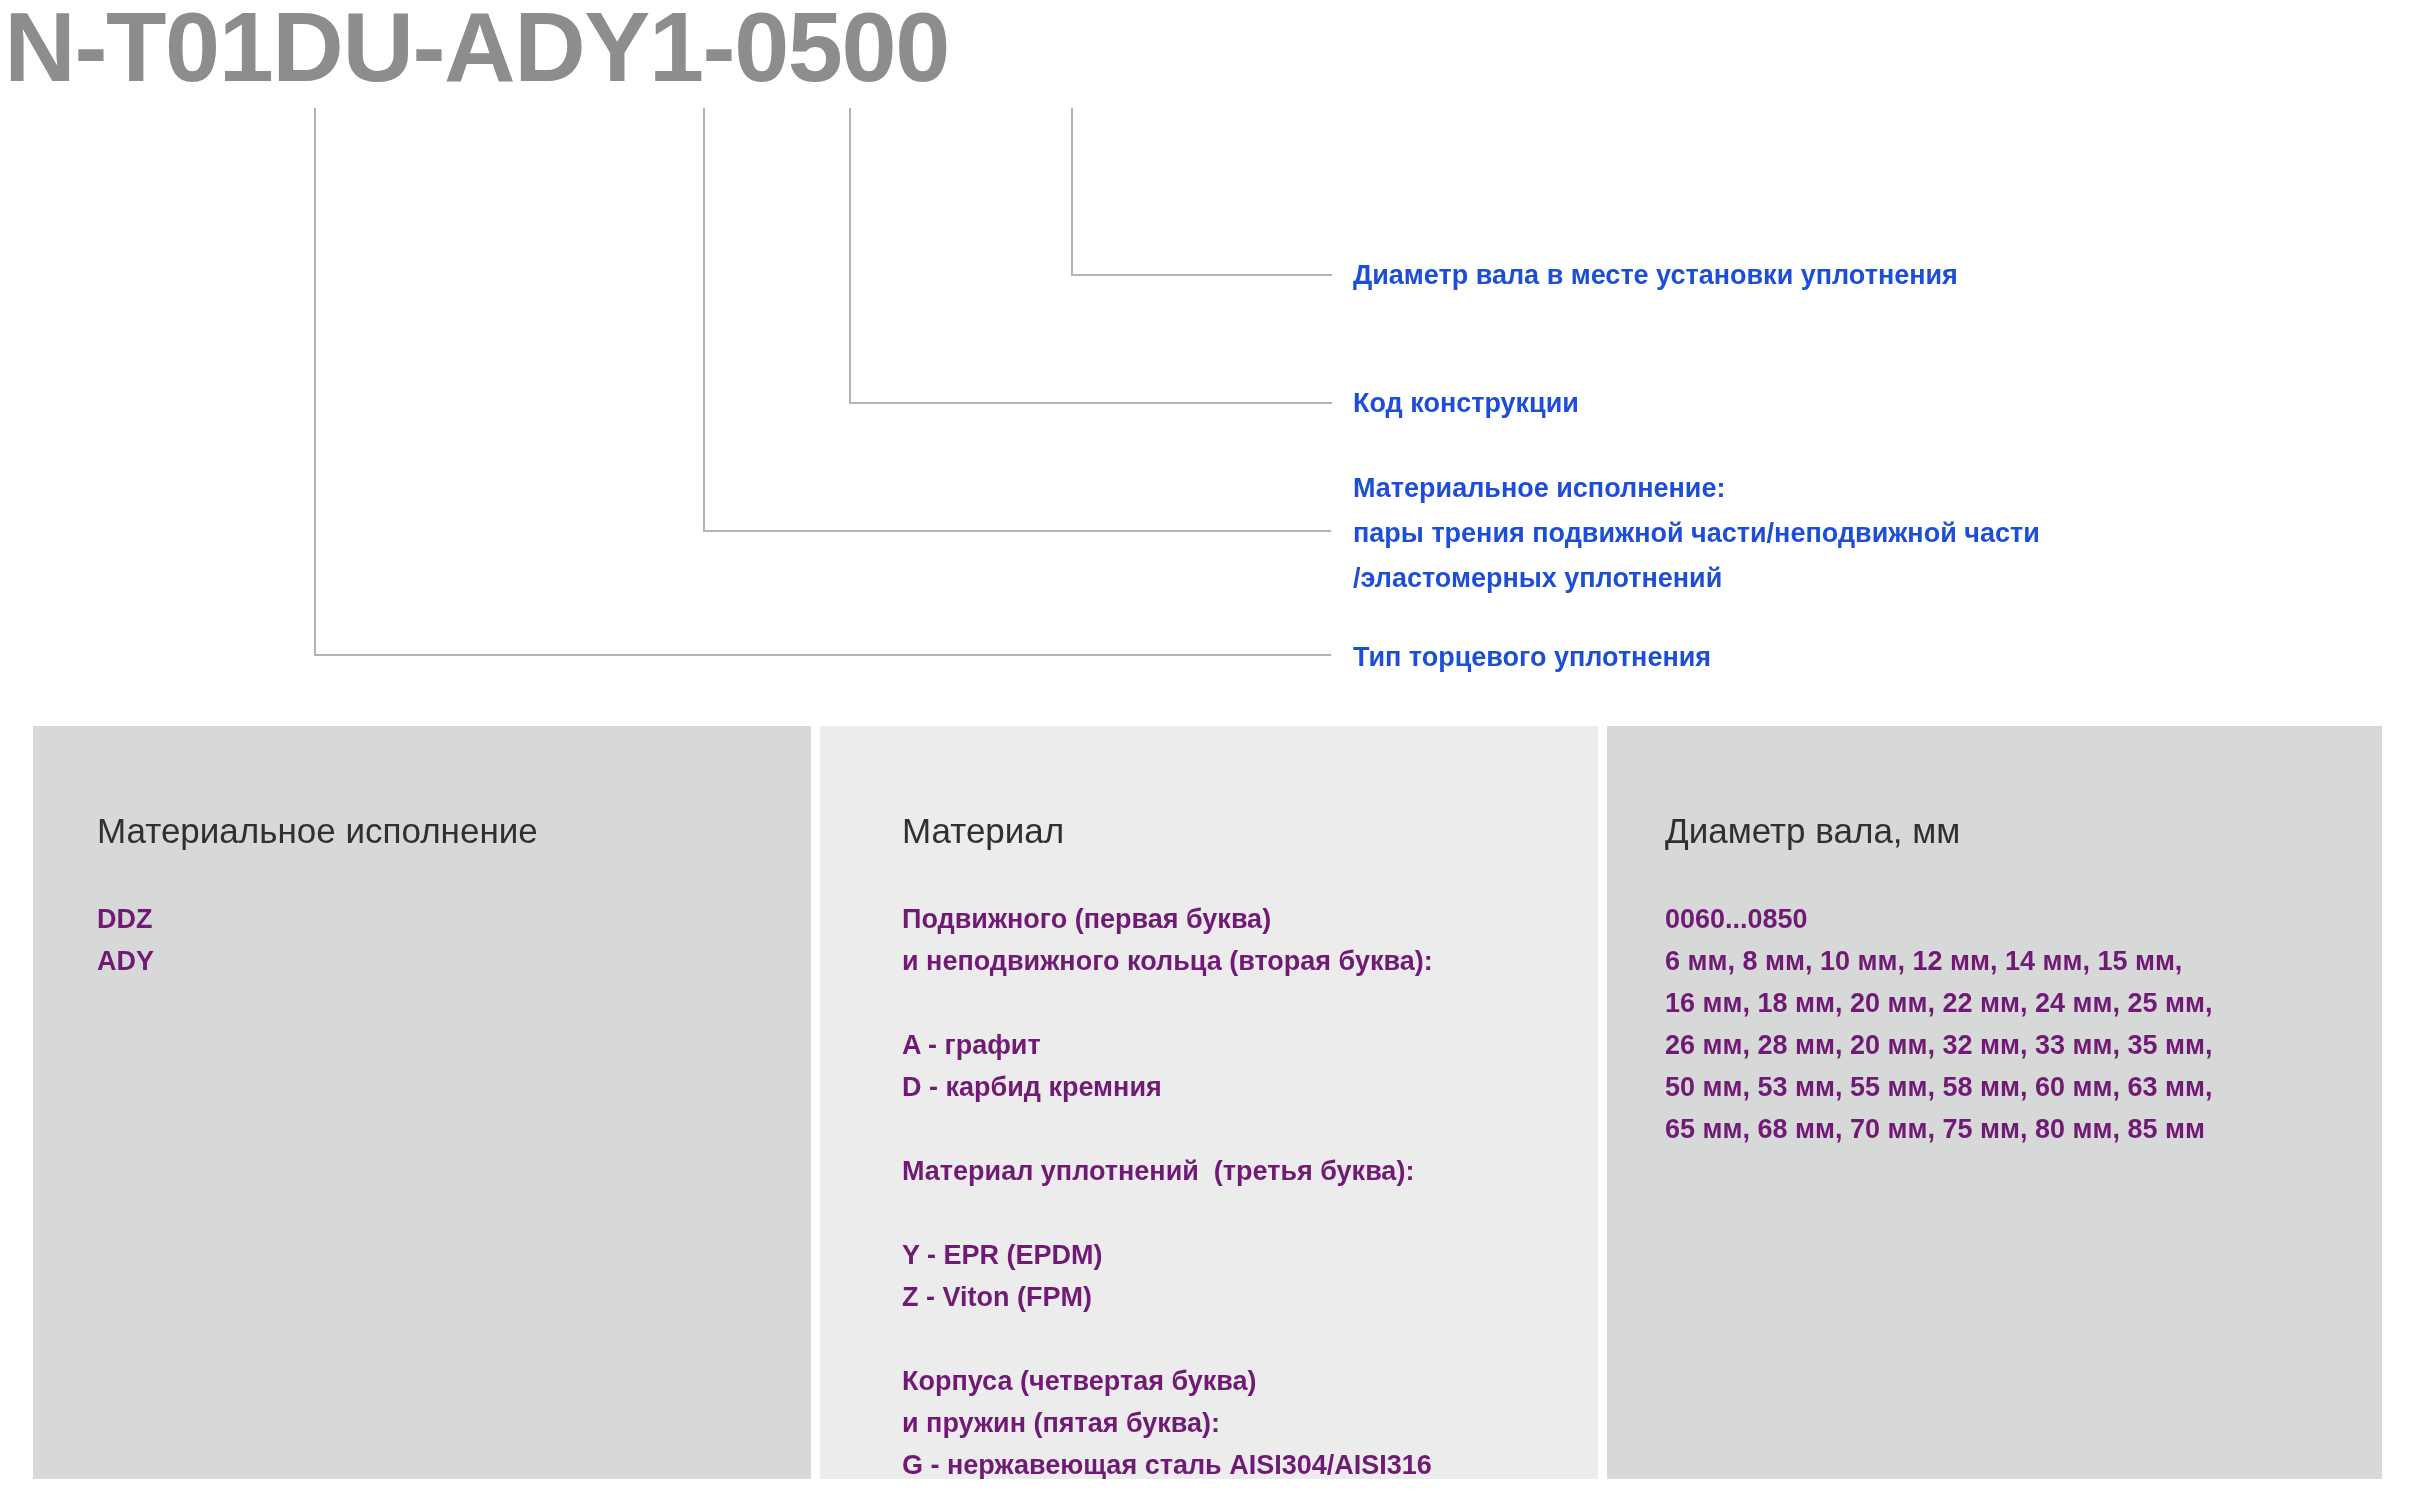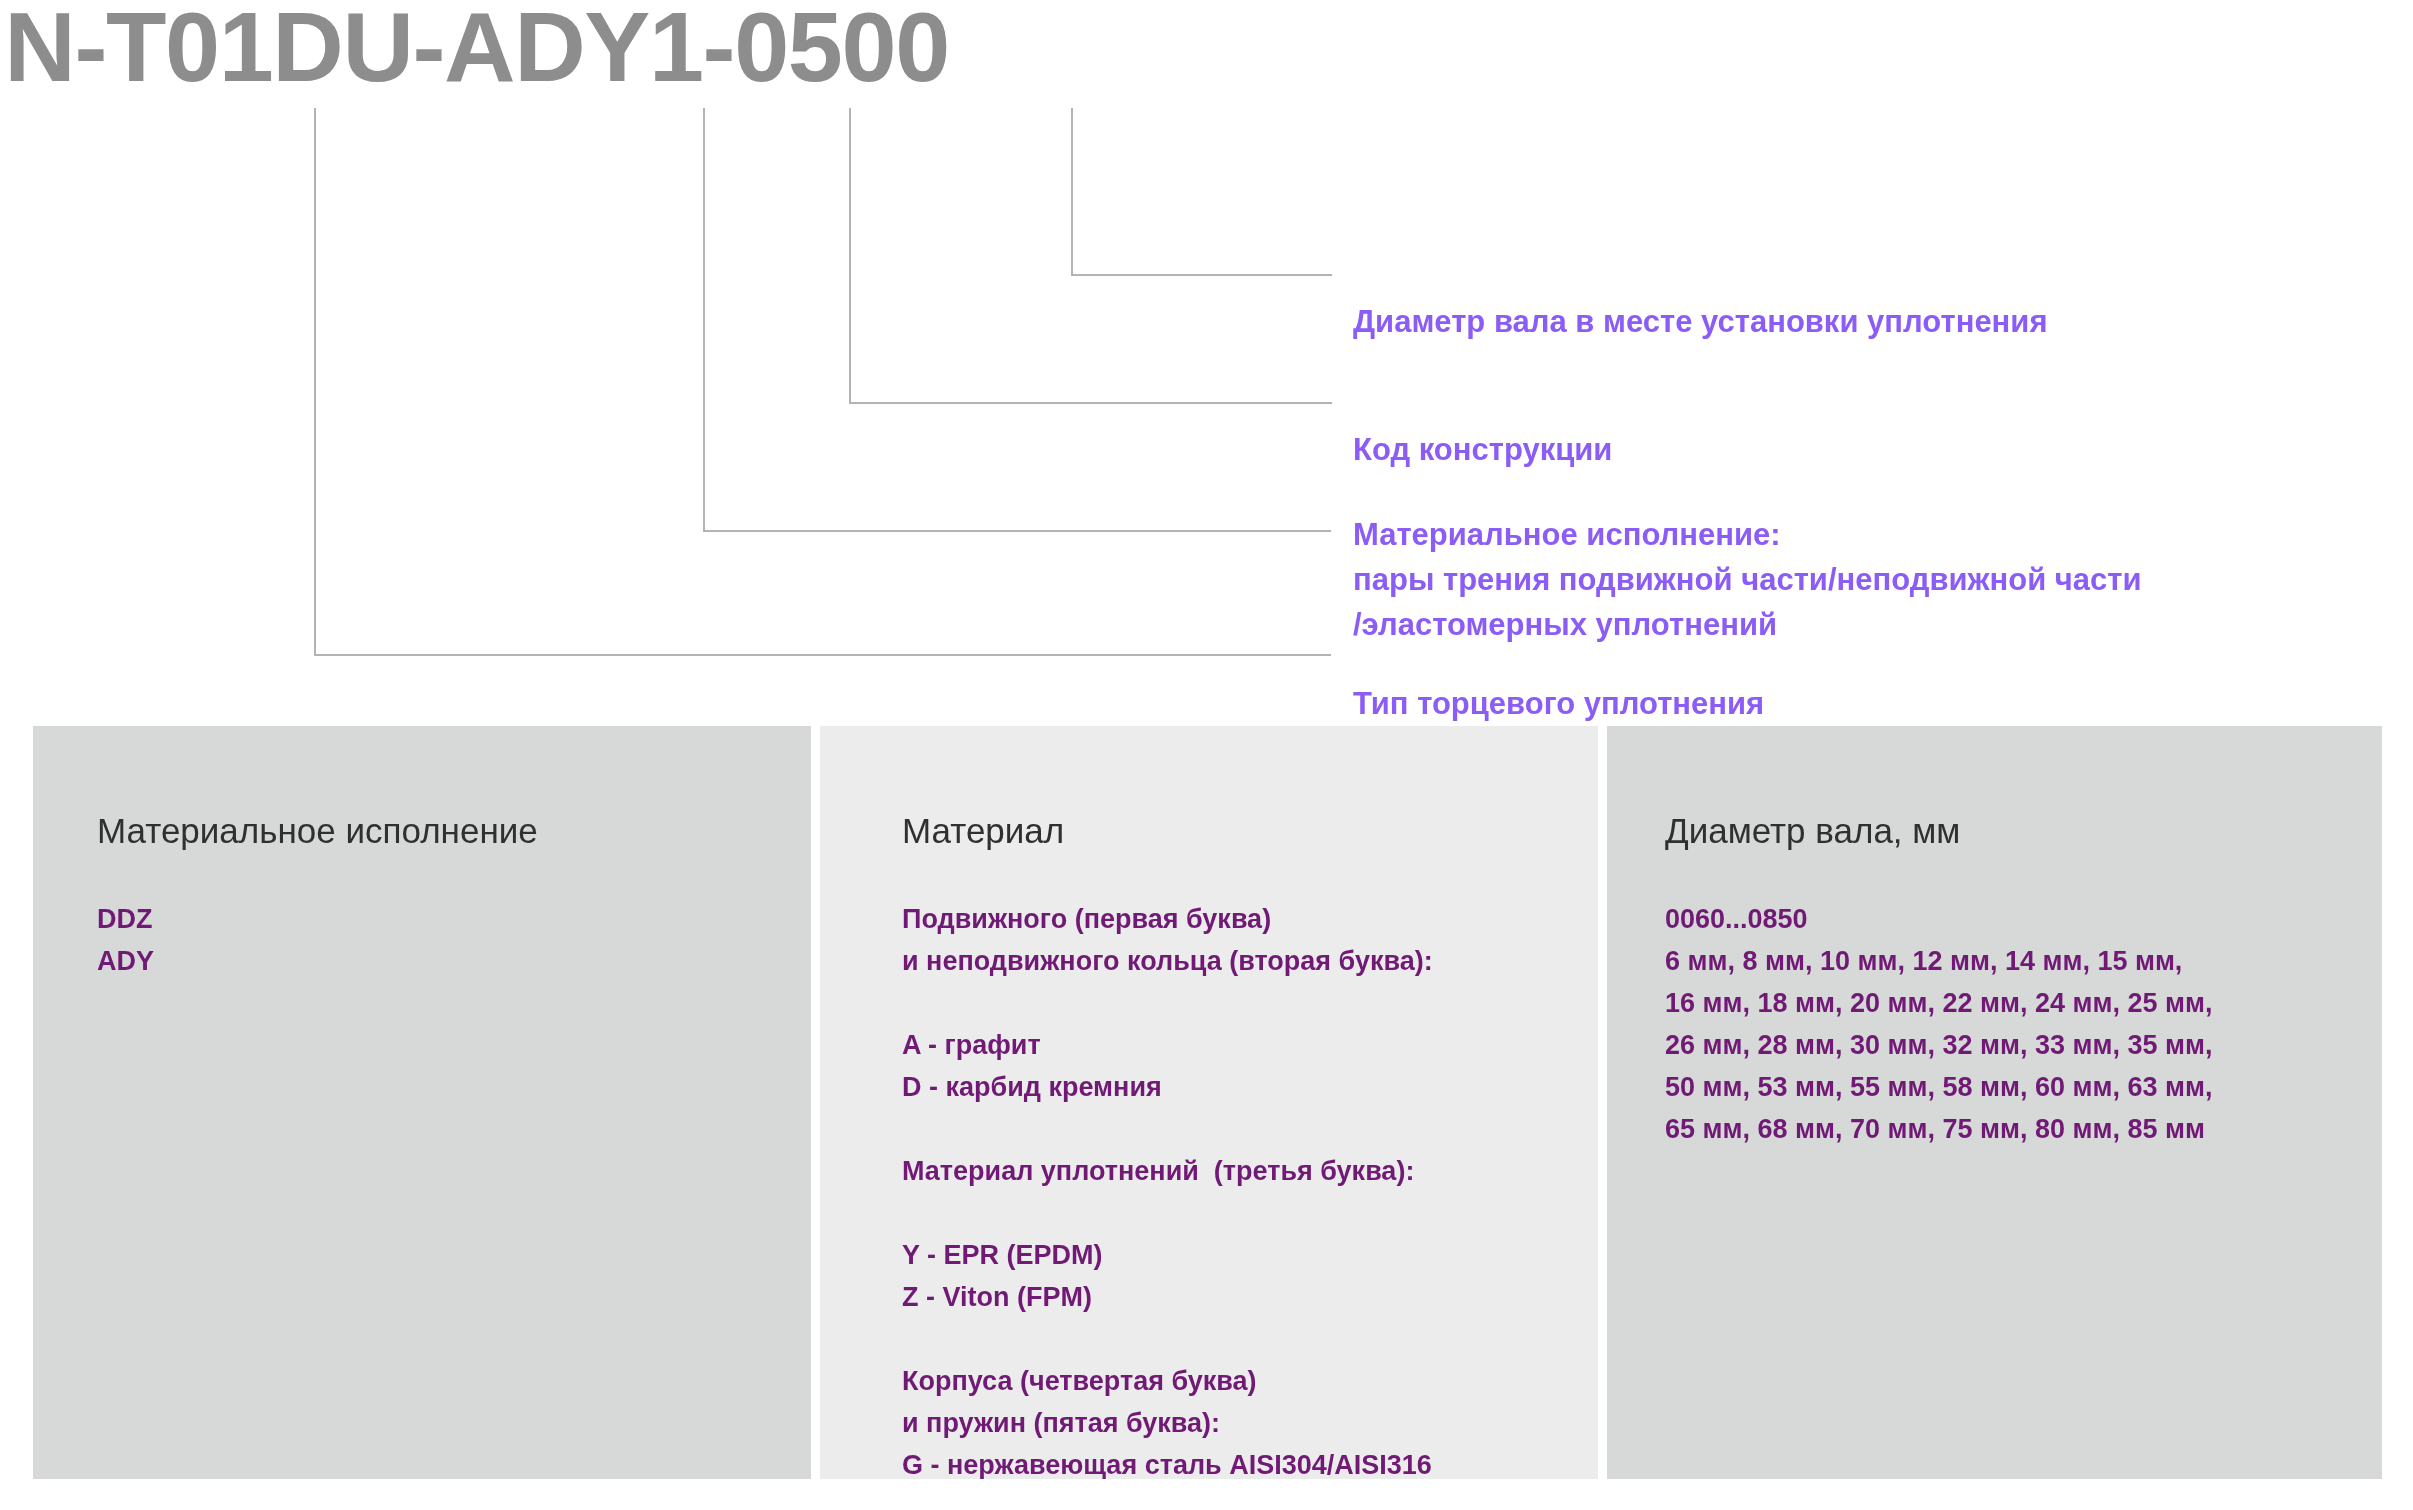--- a/index.html
+++ b/index.html
@@ -28,26 +28,25 @@
     border-bottom:2.9px solid #b3b3b3;
   }
   .cl-seal-type        {left:314px;  top:108px; width:1015px; height:546px;}
   .cl-material-version {left:703px;  top:108px; width:626px;  height:422px;}
   .cl-design-code      {left:849px; top:108px; width:481px;  height:294px;}
   .cl-shaft-diameter   {left:1071px; top:108px; width:259px;  height:166px;}
   
   .callout-label{
     position:absolute;
     left:1353px;
-    color:#8b5cf6;
-    font-size:31px;
+    color:#1d4ed8;
+    font-size:27px;
     font-weight:bold;
     line-height:35px;
     white-space:nowrap;
-    margin-top:46px;
   }
   .lb-shaft-diameter{top:258px;}
   .lb-design-code{top:386px;}
   .lb-material-version{top:466px; line-height:45px;}
   .lb-seal-type{top:640px;text-align:center;}
   
   .panel{
     position:absolute;
     top:726px;
     height:780px;
@@ -129,19 +128,19 @@
       <div class="line">Z - Viton (FPM)</div>
       <div class="line">&nbsp;</div>
       <div class="line">Корпуса (четвертая буква)</div>
       <div class="line">и пружин (пятая буква):</div>
       <div class="line">G - нержавеющая сталь AISI304/AISI316</div>
     </div>
   <div class="col-body b-3">
       <div class="line">0060...0850</div>
       <div class="line">6 мм, 8 мм, 10 мм, 12 мм, 14 мм, 15 мм,</div>
       <div class="line">16 мм, 18 мм, 20 мм, 22 мм, 24 мм, 25 мм,</div>
-      <div class="line">26 мм, 28 мм, 30 мм, 32 мм, 33 мм, 35 мм,</div>
+      <div class="line">26 мм, 28 мм, 20 мм, 32 мм, 33 мм, 35 мм,</div>
       <div class="line">50 мм, 53 мм, 55 мм, 58 мм, 60 мм, 63 мм,</div>
       <div class="line">65 мм, 68 мм, 70 мм, 75 мм, 80 мм, 85 мм</div>
     </div>
 
 </div>
 
 
 </body></html>

